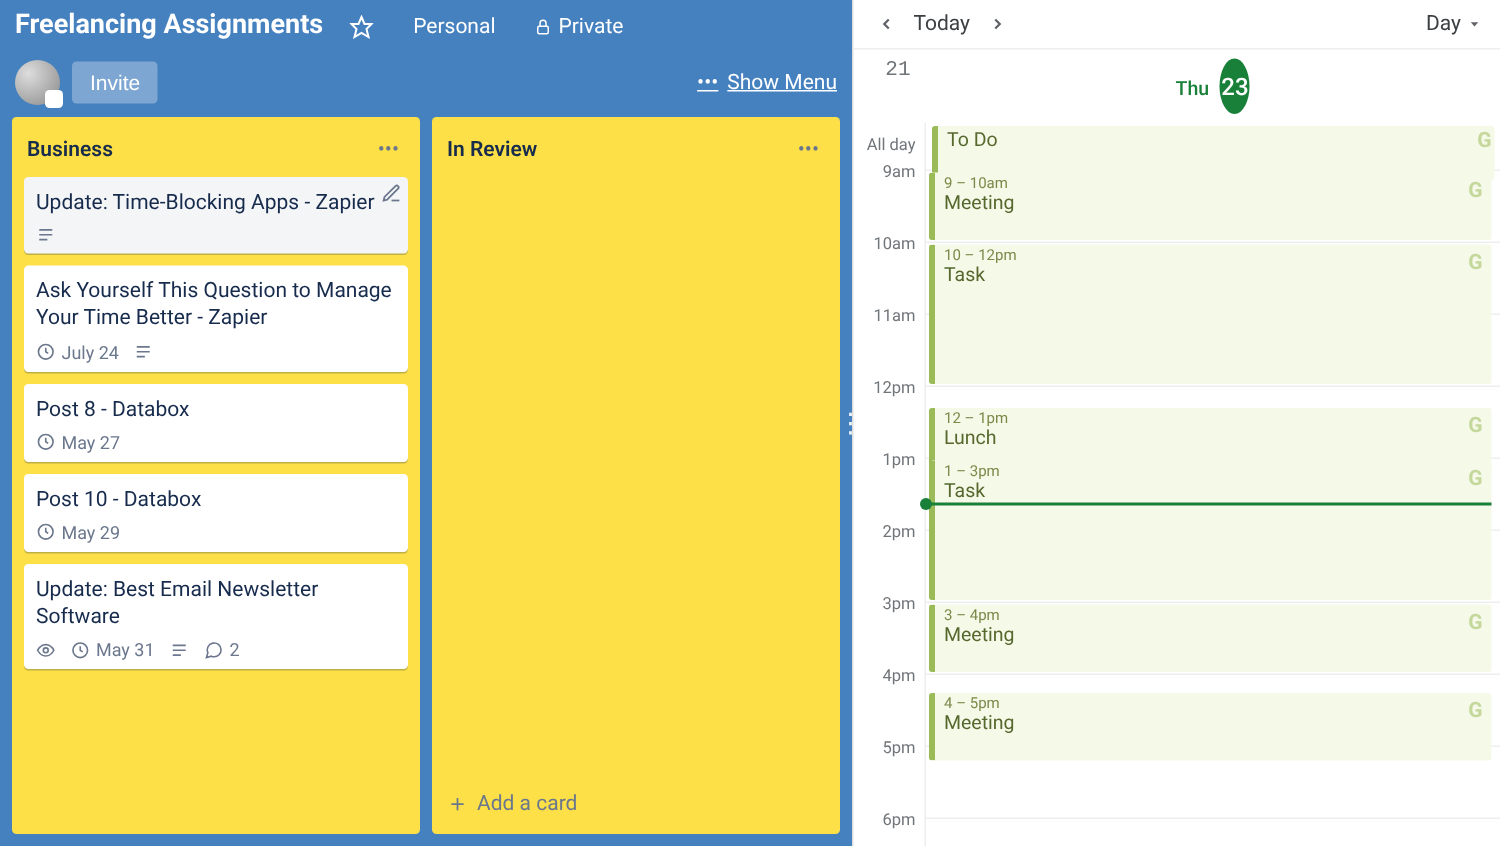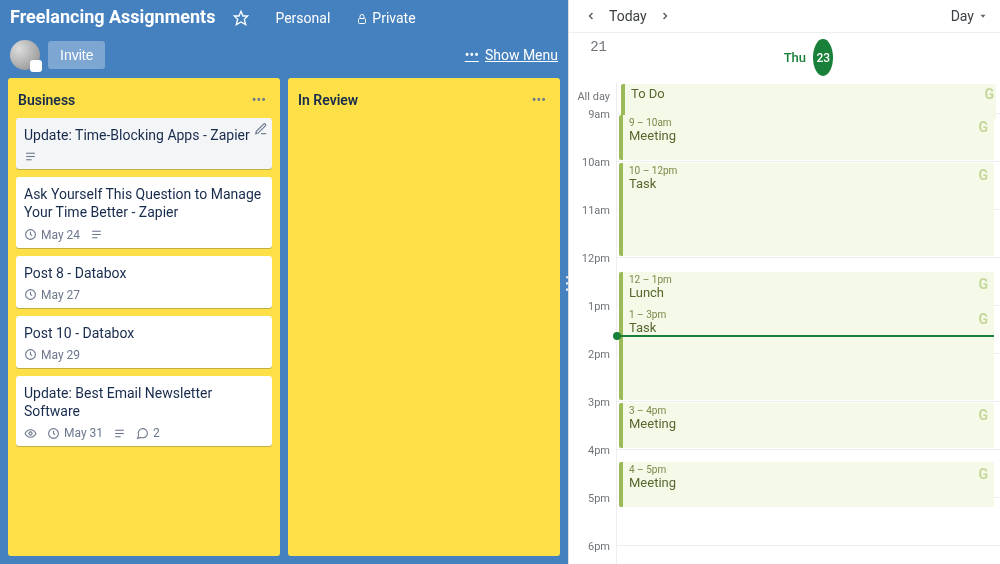--- a/index.html
+++ b/index.html
@@ -35,21 +35,21 @@
 
   
   .cal { flex: 1; background: #fff; display: flex; flex-direction: column; border-left: 1px solid #ddd; }
   .cal-head { display: flex; align-items: center; padding: 6px 12px; gap: 8px; color: #3c4043; border-bottom: 1px solid #eee; }
   .navbtn { background: none; border: none; color: #5f6368; cursor: pointer; padding: 4px; font-size: 16px; }
   .today-btn { font-size: 14px; color: #3c4043; cursor: pointer; }
   .viewsel { margin-left: auto; font-size: 14px; color: #3c4043; cursor: pointer; display: flex; align-items: center; gap: 4px; }
   .cal-dayrow { display: grid; grid-template-columns: 48px 1fr; }
   .daynum { text-align: right; padding: 6px 10px; font-size: 14px; color: #70757a; font-family: Liberation Mono, monospace; }
   .daylabel { text-align: center; padding: 6px; font-size: 13px; color: #188038; font-weight: 500; }
-  .today-badge { display: inline-flex; align-items: center; justify-content: center; width: 20px; height: 37px; border-radius: 50%; background: #188038; color: #fff; margin-left: 4px; font-size: 12px; }
+  .today-badge { display: inline-flex; align-items: center; justify-content: center; width: 20px; height: 37px; border-radius: 50%; background: #188038; color: #fff; margin-left: 4px; font-size: 16px; }
   .cal-body { flex: 1; display: grid; grid-template-columns: 48px 1fr; overflow-y: auto; position: relative; }
   .hourcol { border-right: 1px solid #eee; }
   .hour { height: 48px; text-align: right; padding-right: 6px; font-size: 11px; color: #70757a; position: relative; top: -6px; }
   .alld { height: 32px; text-align: right; padding-right: 6px; font-size: 11px; color: #70757a; padding-top: 8px; }
   .eventcol { position: relative; }
   .gridline { height: 48px; border-bottom: 1px solid #eee; }
   .alldayrow { height: 32px; border-bottom: 1px solid #eee; padding: 2px 4px; }
   .event { position: absolute; left: 2px; right: 6px; background: #f5f9e8; border-left: 4px solid #9bbb59; border-radius: 2px; padding: 2px 6px; overflow: hidden; }
   .event.allday { position: static; display: flex; align-items: flex-start; height: 36px; }
   .ev-time { font-size: 10px; color: #7a8a4a; }
@@ -116,21 +116,21 @@
               </div>
             </div>
             <div class="card">
               <div class="card-title">Ask Yourself This Question to Manage Your Time Better - Zapier</div>
               <div class="badges">
                 <span class="badge">
                   <svg width="13" height="13" viewBox="0 0 24 24" fill="none" stroke="currentColor" stroke-width="2">
                     <circle cx="12" cy="12" r="9"></circle>
                     <polyline points="12 7 12 12 15 14"></polyline>
                   </svg>
-                  <span>May 24</span>
+                  <span>July 24</span>
                 </span>
                 <span class="badge">
                   <svg width="13" height="13" viewBox="0 0 24 24" fill="none" stroke="currentColor" stroke-width="2">
                     <line x1="4" y1="6" x2="20" y2="6"></line>
                     <line x1="4" y1="12" x2="20" y2="12"></line>
                     <line x1="4" y1="18" x2="14" y2="18"></line>
                   </svg>
                 </span>
               </div>
             </div>
@@ -190,20 +190,29 @@
               </div>
             </div>
           </div>
         </div>
         <div class="list">
           <div class="list-header">
             <div class="list-title">In Review</div>
             <div class="list-menu">•••</div>
           </div>
           <div class="cards"></div>
+          <div class="add-card">
+            <span>
+              <svg width="14" height="14" viewBox="0 0 24 24" fill="none" stroke="currentColor" stroke-width="2">
+                <line x1="12" y1="5" x2="12" y2="19"></line>
+                <line x1="5" y1="12" x2="19" y2="12"></line>
+              </svg>
+            </span>
+            <span>Add a card</span>
+          </div>
         </div>
       </div>
     <div class="drag-handle">⋮</div>
   </div>
 
   <div class="cal">
     <div class="cal-head">
       <button class="navbtn">
         <svg width="12" height="12" viewBox="0 0 24 24" fill="none" stroke="#5f6368" stroke-width="3">
             <polyline points="15 18 9 12 15 6"></polyline>

